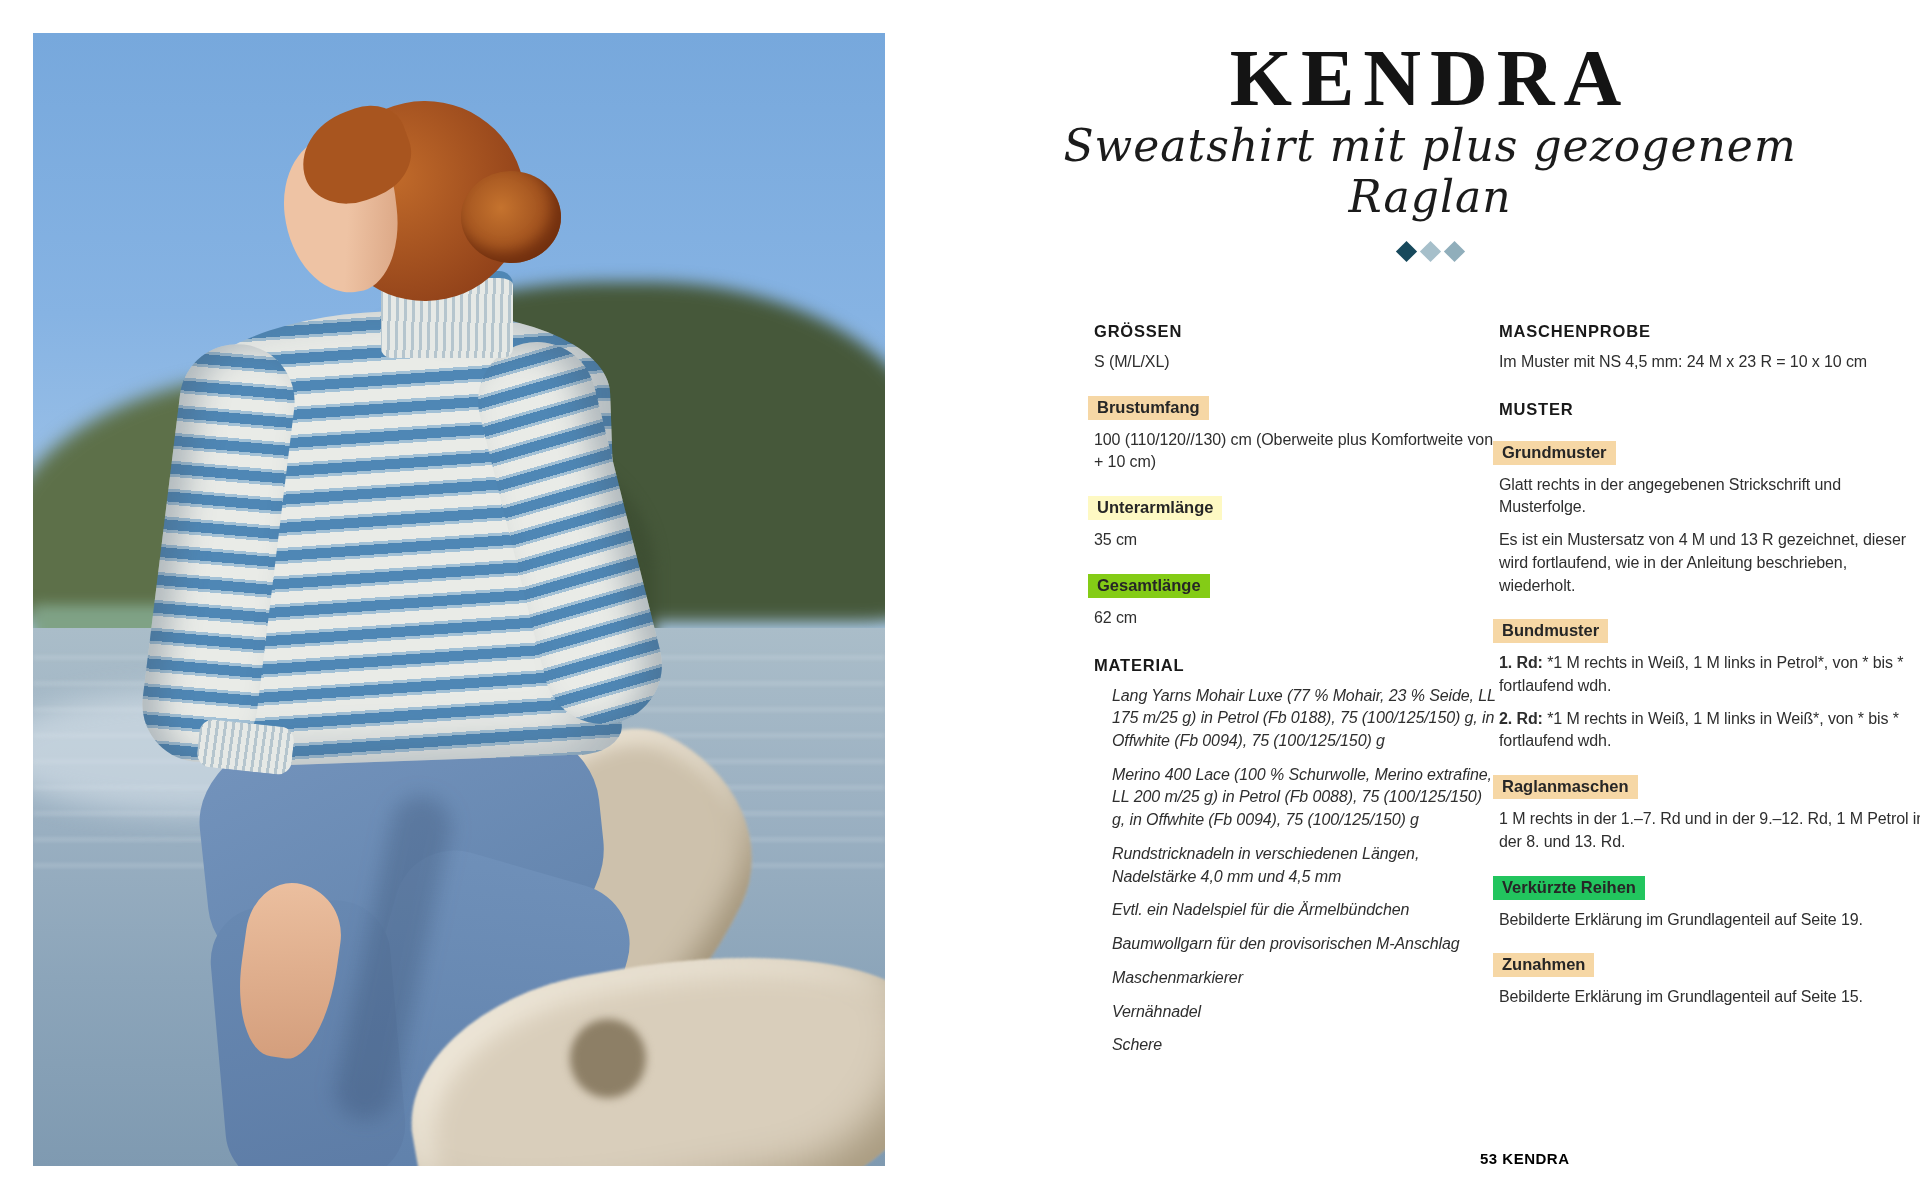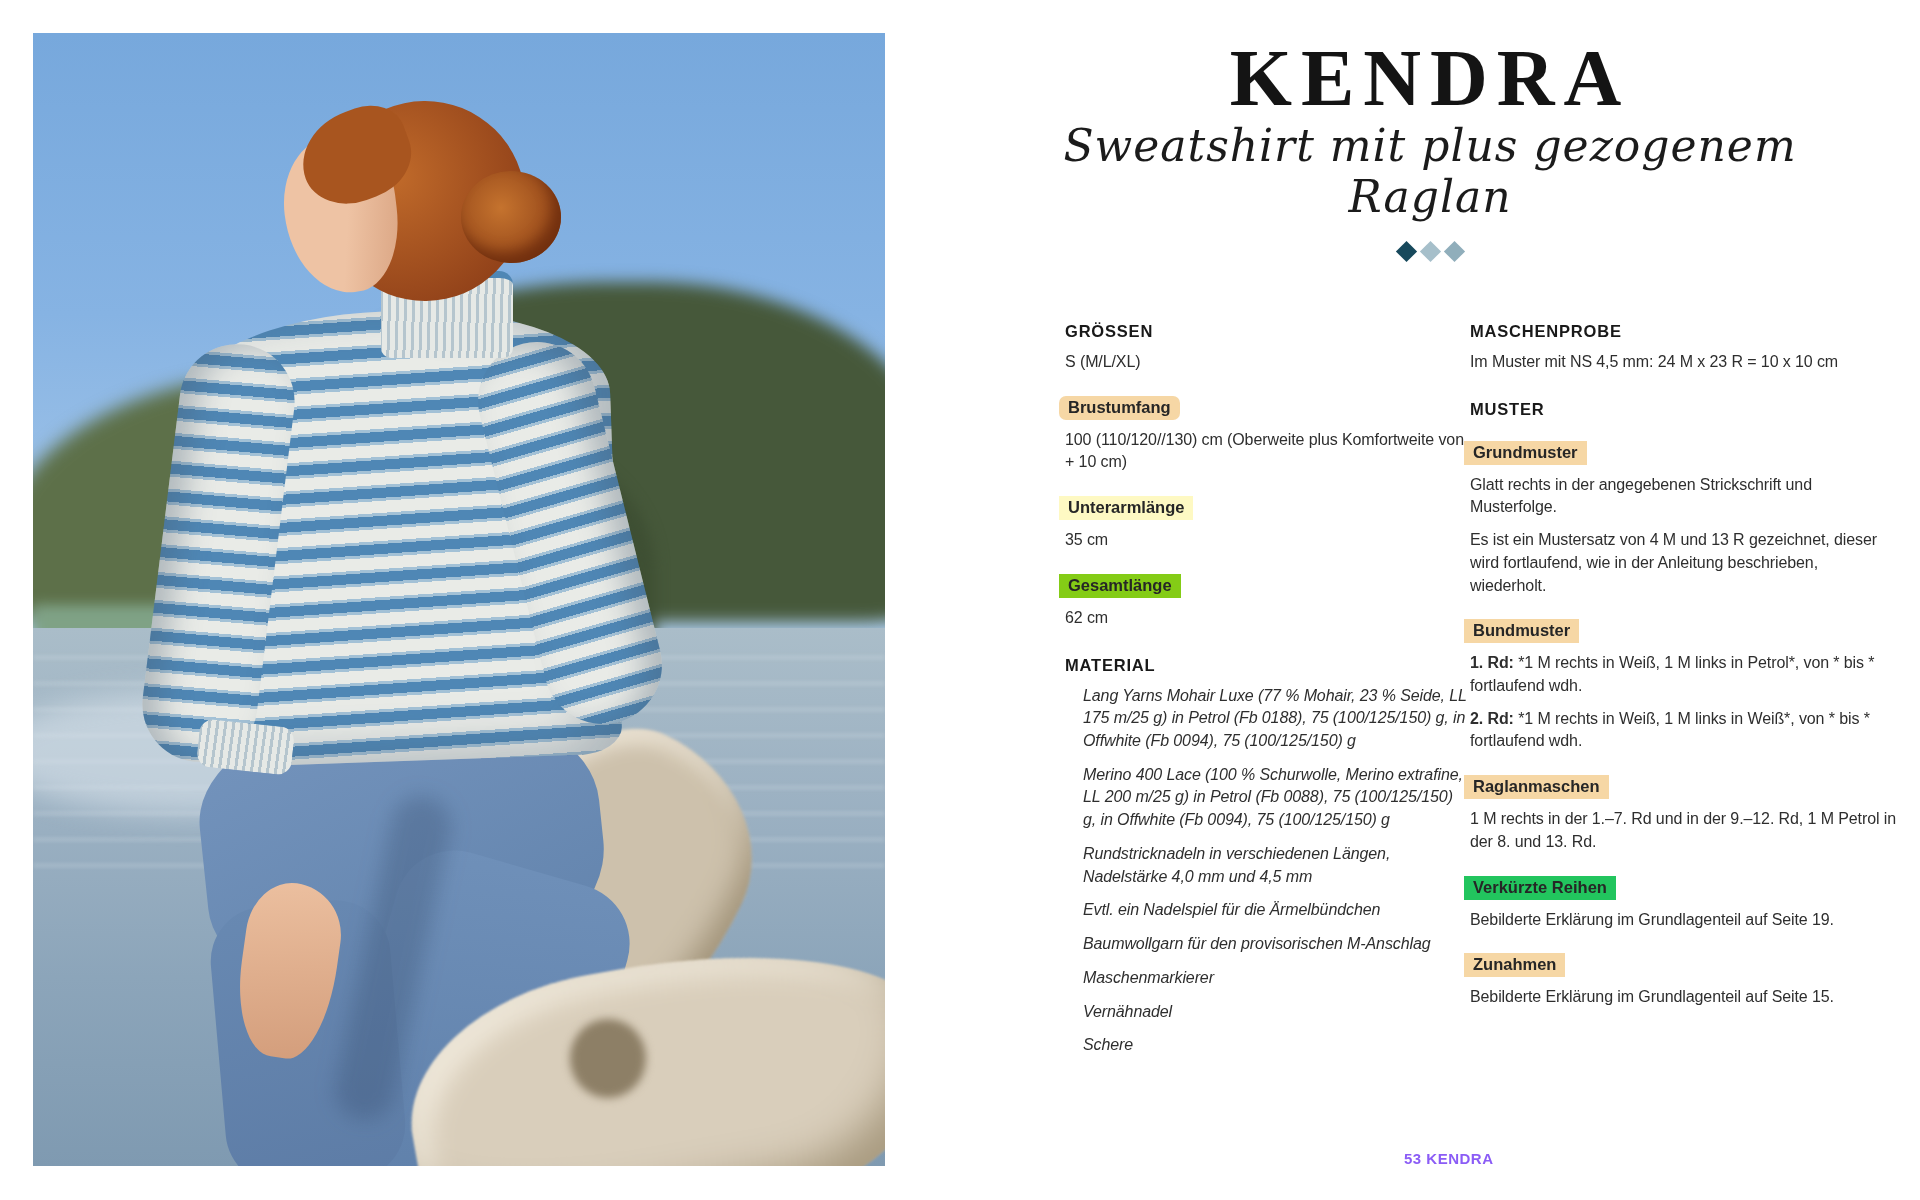--- a/index.html
+++ b/index.html
@@ -42,32 +42,32 @@
   .hair-main{left:292px;top:68px;width:200px;height:200px;background:radial-gradient(circle at 38% 35%,#c06a2a,#93431a 75%);border-radius:50%;transform:rotate(-12deg);}
   .hair-front{left:268px;top:78px;width:110px;height:90px;background:#a8551f;border-radius:60% 40% 50% 50%;transform:rotate(-20deg);}
   .bun{left:428px;top:138px;width:100px;height:92px;background:radial-gradient(circle at 40% 40%,#c5732e,#8f4217 80%);border-radius:50%;box-shadow:inset -8px -10px 14px #72300f;}
   .hand{left:208px;top:850px;width:95px;height:175px;background:linear-gradient(170deg,#ecc0a0,#d39d7b);border-radius:46% 54% 40% 44%/30% 30% 56% 52%;transform:rotate(8deg);}
   
   .title-block{position:absolute;left:1000px;top:38px;width:860px;text-align:center;}
   .title{font-family:"Liberation Serif",serif;font-size:80px;font-weight:600;letter-spacing:9px;color:#141414;margin:0;line-height:1;}
   .subtitle{font-family:"DejaVu Serif",serif;font-style:italic;font-size:44px;color:#1b1b1b;margin-top:2px;letter-spacing:1px;}
   .diamonds{margin-top:22px;display:flex;justify-content:center;gap:9px;}
   .diamond{width:15px;height:15px;transform:rotate(45deg);display:inline-block;}
-  .col{position:absolute;top:322px;}
+  .col{position:absolute;top:322px;margin-left:29px;}
   .col-left{left:1065px;width:402px;}
   .col-right{left:1470px;width:428px;}
   .heading{font-weight:700;font-size:16.5px;letter-spacing:.8px;color:#191919;margin:0 0 10px;}
   .heading.spaced{margin-top:26px;}
   .body-text{font-size:16px;line-height:1.42;margin:0 0 10px;color:#2e2e2e;letter-spacing:-0.1px;}
   .hl{display:inline-block;background:#f6d7a5;padding:2px 9px 3px;margin:12px 0 9px -6px;font-weight:700;font-size:16.5px;color:#262626;}
   .hl:first-child{margin-top:0;}
   .material-list{margin-left:18px;font-style:italic;}
   .material-list .body-text{margin-bottom:11px;}
   .bold{font-weight:700;}
-  .footer{position:absolute;left:1404px;top:1150px;font-weight:700;font-size:15px;letter-spacing:.5px;color:#8b5cf6;}
+  .footer{position:absolute;left:1480px;top:1150px;font-weight:700;font-size:15px;letter-spacing:.5px;color:#000000;}
 </style>
 </head>
 <body>
 
 <div class="photo">
   <div class="sky"></div>
   <div class="trees-far"></div>
   <div class="trees-near"></div>
   <div class="trees-mid"></div>
   <div class="shore"></div>
@@ -101,21 +101,21 @@
     <span class="diamond" style="background: rgb(23, 73, 92);"></span>
     <span class="diamond" style="background: rgb(166, 191, 202);"></span>
     <span class="diamond" style="background: rgb(144, 174, 187);"></span>
   </div>
 </div>
 
 <div class="col col-left">
   <div class="heading">GRÖSSEN</div>
   <p class="body-text">S (M/L/XL)</p>
 
-  <span class="hl" style="background: rgb(246, 215, 165); border-radius: 7px;">Brustumfang</span>
+  <span class="hl" style="background: rgb(246, 215, 165);">Brustumfang</span>
   <p class="body-text">100 (110/120//130) cm (Oberweite plus Komfortweite von + 10 cm)</p>
 
   <span class="hl" style="background: #fef9c3;">Unterarmlänge</span>
   <p class="body-text">35 cm</p>
 
   <span class="hl" style="background: #84cc16;">Gesamtlänge</span>
   <p class="body-text">62 cm</p>
 
   <div class="heading spaced">MATERIAL</div>
   <div class="material-list">

